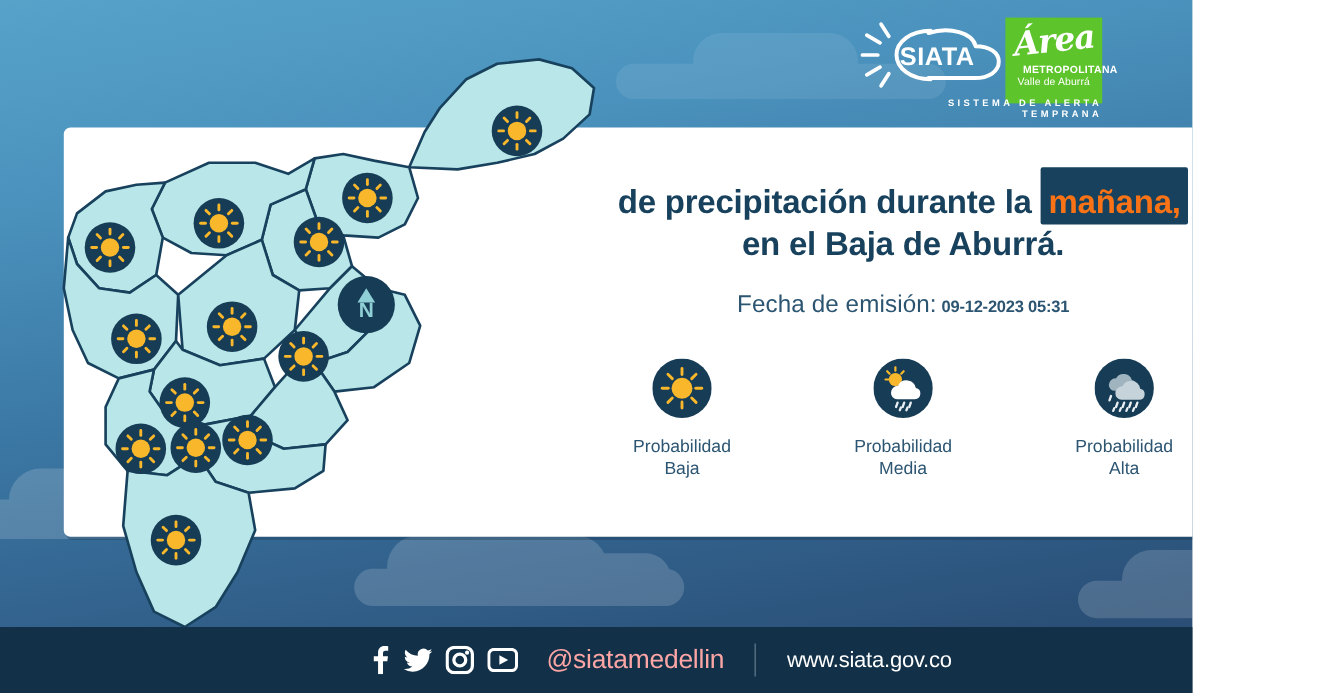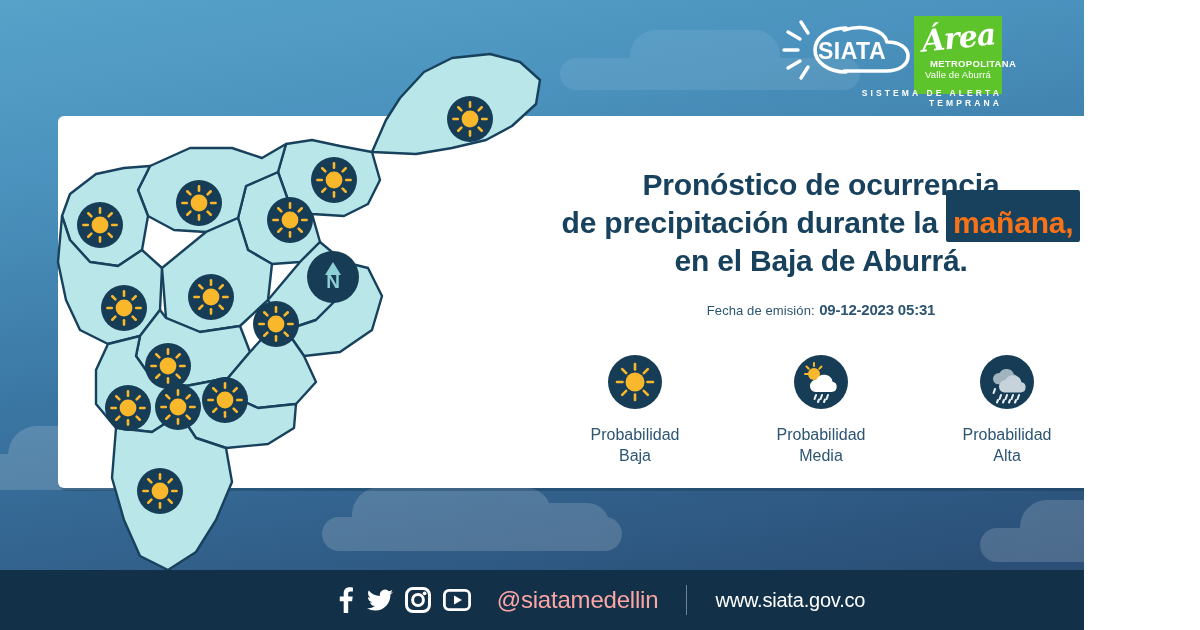--- a/index.html
+++ b/index.html
@@ -62,25 +62,25 @@
     padding-top: 50px; letter-spacing: -.2px;
   }
   #headline .hl {
     background: #17415c; color: #f97316;
     padding: 16px 7px 3px 7px; border-radius: 2px;
   }
   #datewrap {
     text-align: center; margin-top: 22px;
     color: #2c5572; white-space: nowrap;
   }
-  #date-label { font-size: 13px; letter-spacing: .1px; }
+  #date-label { font-size: 22px; letter-spacing: .1px; }
   #date-value { font-size: 15px; font-weight: bold; letter-spacing: -.2px; }
 
   #legend {
-    display: flex; justify-content: center; gap: 36px;
+    display: flex; justify-content: center; gap: 51px;
     margin-top: 36px;
   }
   .legend-item { width: 150px; text-align: center; }
   .legend-icon { width: 54px; height: 54px; margin: 0 auto 12px auto; }
   .legend-label {
     color: #2c5572; font-size: 16px; line-height: 1.28; white-space: pre-line;
   }
 
   
   #footer {
@@ -327,21 +327,20 @@
             <line x1="151.3746" y1="499.6254" x2="148.2638" y2="502.7362" class="sun-ray"></line>
             <line x1="168.6254" y1="482.3746" x2="171.7362" y2="479.2638" class="sun-ray"></line>
           </g>
         </g>
     </svg>
   </div>
 
   <div id="panel">
 
     <div id="headline">
-      <div>Pronóstico de ocurrencia</div>
       <div><span>de precipitación durante la </span><span class="hl">mañana,</span></div>
       <div>en el Baja de Aburrá.</div>
     </div>
 
     <div id="datewrap">
       <span id="date-label">Fecha de emisión:</span>
       <span id="date-value">09-12-2023 05:31</span>
     </div>
 
     <div id="legend">

